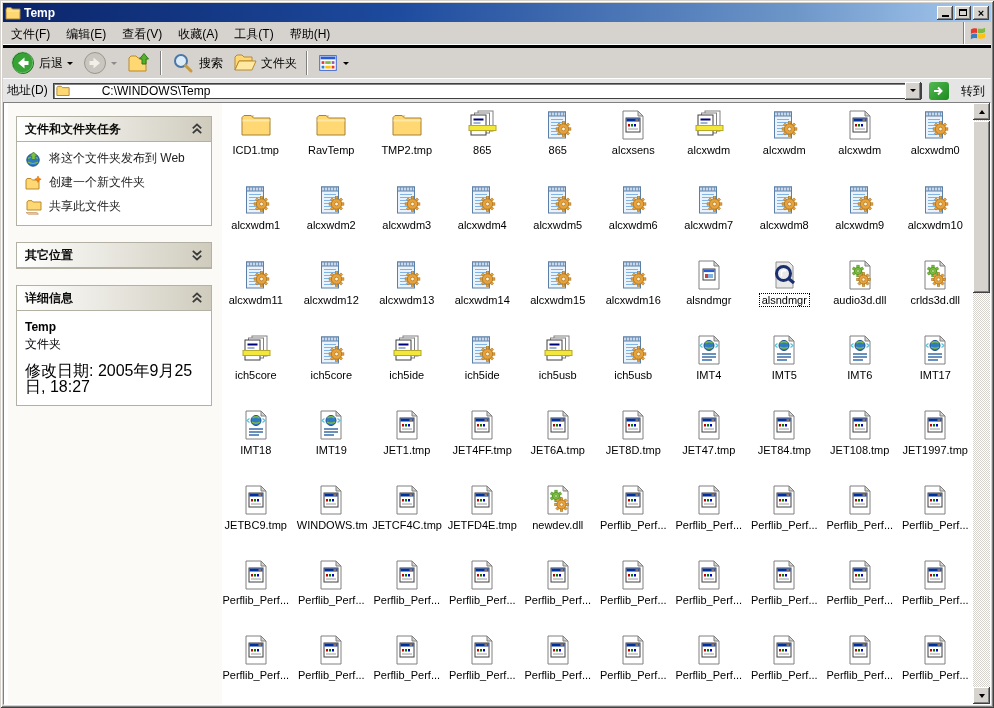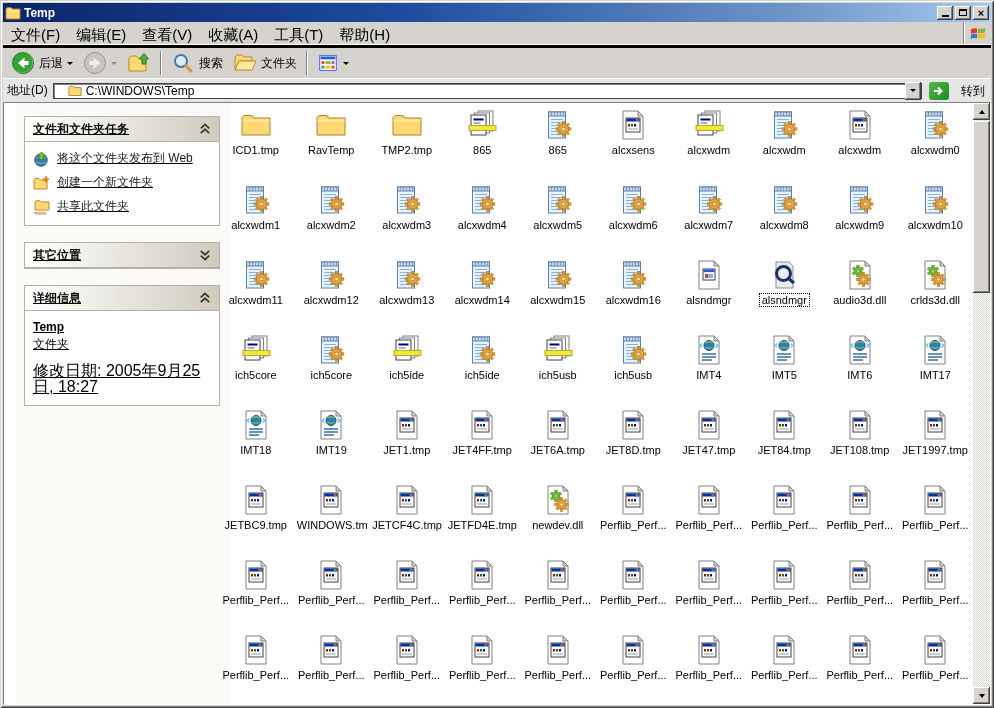--- a/index.html
+++ b/index.html
@@ -19,52 +19,52 @@
   .tbtn { width:16px; height:14px; background:#D6D3CE; position:relative;
     box-shadow: inset -1px -1px 0 #404040, inset 1px 1px 0 #fff, inset -2px -2px 0 #808080;
     display:flex; align-items:center; justify-content:center; font-size:10px; font-weight:bold; color:#000; }
   .glyph-min { width:7px; height:2px; background:#000; margin-top:6px; }
   .glyph-max { width:8px; height:7px; border:1px solid #000; border-top:2px solid #000; }
   .glyph-close { font-size:11px; line-height:10px; font-weight:bold; }
 
   
   .menubar { height:23px; display:flex; align-items:stretch; background:#D6D3CE; border-bottom:1px solid #fff;
     box-shadow: inset 0 -2px 0 #d6d3ce; flex:0 0 auto; }
-  .menuitem { padding:4px 8px 0 8px; font-size:15px; color:#000; }
+  .menuitem { padding:4px 8px 0 8px; font-size:12px; color:#000; }
   .menuspacer { flex:1 1 auto; border-bottom:0; }
   .menulogo { width:28px; display:flex; align-items:center; justify-content:center; border-left:1px solid #808080;
     box-shadow: inset 1px 0 0 #fff; }
 
   
   .toolbar { height:33px; display:flex; align-items:center; background:#D6D3CE; padding:0 4px; gap:2px;
     border-top:3px solid #000000; box-shadow: 0 1px 0 #808080; flex:0 0 auto; }
   .tb-btn { display:flex; align-items:center; gap:4px; padding:2px 4px; color:#000; font-size:12px; }
   .tb-sep { width:2px; height:24px; border-left:1px solid #808080; border-right:1px solid #fff; margin:0 3px; }
   .arrow-down { width:0; height:0; border-left:3px solid transparent; border-right:3px solid transparent; border-top:3px solid #000; }
   .arrow-down.dis { border-top-color:#8a8a8a; }
 
   
   .addressbar { height:24px; display:flex; align-items:center; background:#e5e5e5; padding:1px 4px; gap:5px;
     border-top:1px solid #fff; flex:0 0 auto; }
   .addr-label { font-size:12px; color:#000; white-space:nowrap; }
   .addr-combo { flex:1 1 auto; height:16px; background:#fff; border:1px solid #404040;
-    box-shadow: inset 1px 1px 0 #808080; display:flex; align-items:center; padding-left:14px; }
+    box-shadow: inset 1px 1px 0 #808080; display:flex; align-items:center; padding-left:2px;gap:28px; }
   .addr-combo .ficon { width:14px; height:12px; margin-right:4px; }
   .addr-text { flex:1 1 auto; font-size:12px; color:#000; }
   .combo-drop { width:16px; height:18px; background:#D6D3CE; box-shadow: inset -1px -1px 0 #404040, inset 1px 1px 0 #fff, inset -2px -2px 0 #808080;
     display:flex; align-items:center; justify-content:center; }
   .go-btn { display:flex; align-items:flex-end; gap:12px; font-size:12px; padding:0 2px; }
   .go-sq { width:20px; height:18px; background:linear-gradient(135deg,#52BA52,#1E8A1E); border:1px solid #17691七; border-radius:3px;
     display:flex; align-items:center; justify-content:center; color:#fff; font-weight:bold; font-size:12px; }
 
   
   .content { flex:1 1 auto; position:relative; background:#fff; border:1px solid; border-color:#808080 #fff #fff #808080; overflow:hidden; }
 
   
-  .sidebar { position:absolute; left:12px; top:0; bottom:0; width:214px; background:#FBFAF7; padding:13px 10px 0 8px; overflow:hidden;text-decoration:underline; }
+  .sidebar { position:absolute; left:4px; top:0; bottom:0; width:214px; background:#FBFAF7; padding:13px 10px 0 8px; overflow:hidden; }
   .panel { border:1px solid #B3B0A4; background:#fff; margin-bottom:16px; }
   .panel-head { height:25px; background:linear-gradient(90deg,#FFFFFF,#CFCCBD); display:flex; align-items:center;
     padding:0 8px; border-bottom:1px solid #B3B0A4; }
   .panel-title { font-weight:bold; font-size:12px; color:#0A0A0A; flex:1 1 auto; }
   .panel-body { padding:9px 6px 10px 8px; }
   .task-item { display:flex; gap:6px; margin-bottom:8px; align-items:flex-start; }
   .task-item:last-child { margin-bottom:0; }
   .task-item .ticon16 { flex:0 0 18px; width:18px; height:16px; }
   .task-label { font-size:12px; color:#1C1C1C; line-height:15px; }
   .detail-name { font-weight:bold; font-size:12px; margin-bottom:2px; }

